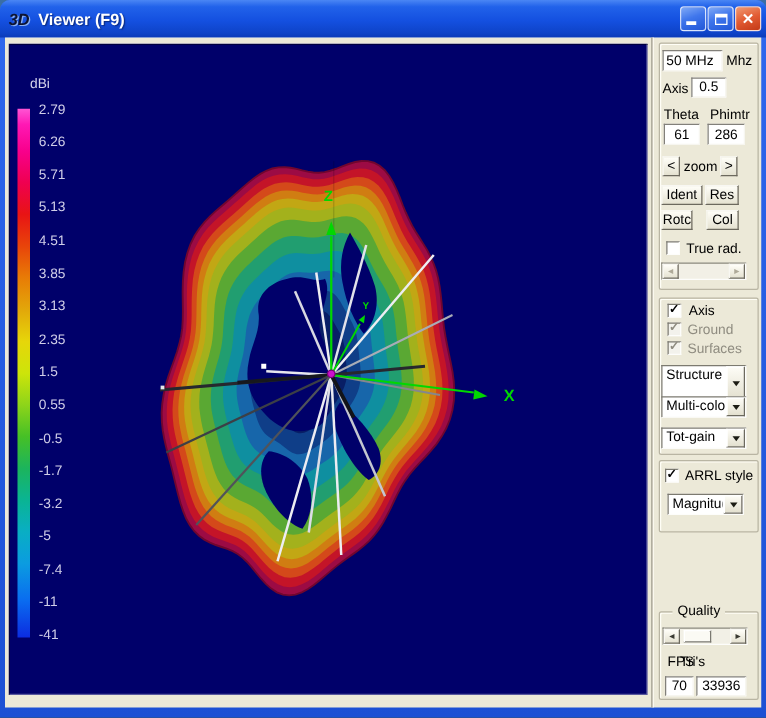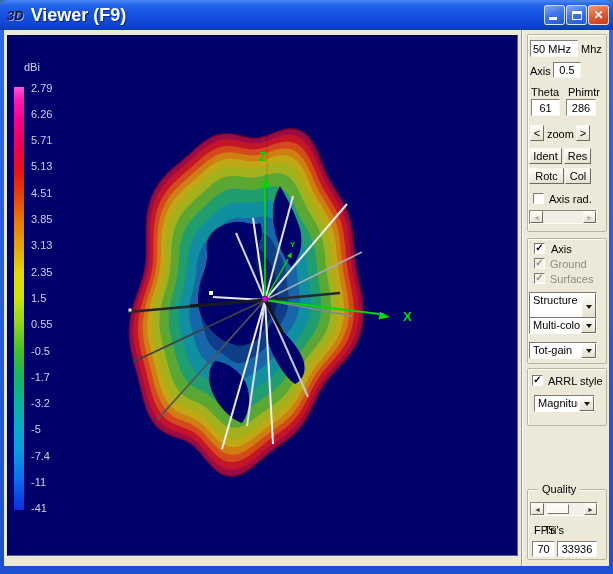--- a/index.html
+++ b/index.html
@@ -1,20 +1,20 @@
 <!DOCTYPE html>
 <html><head>
 <meta charset="utf-8">
 <style>
   html,body{margin:0;padding:0;background:#3a6ea5;}
   *{box-sizing:border-box;}
   .window{position:relative;width:613px;height:574px;background:linear-gradient(180deg,#2f68ee,#1c50d4);border-radius:8px 8px 0 0;overflow:hidden;font-family:"Liberation Sans",sans-serif;}
   .titlebar{position:absolute;left:0;top:0;width:613px;height:30px;background:linear-gradient(180deg,#4a86f4 0%,#2162ea 18%,#1450e0 55%,#0e43c8 88%,#0b3ab8 100%);display:flex;align-items:center;}
   .app-icon{margin-left:7px;font-size:13px;font-weight:900;color:#0d1432;text-shadow:1px 1px 0 #8ab0f4;font-style:italic;}
-  .tb-title{margin-left:7px;color:#fff;font-weight:bold;font-size:18px;text-shadow:1px 1px 1px #0a2a80;white-space:pre;}
+  .tb-title{margin-left:7px;color:#fff;font-weight:bold;font-size:13px;text-shadow:1px 1px 1px #0a2a80;white-space:pre;}
   .tb-file{margin-left:22px;color:#fff;font-weight:bold;font-size:13px;text-shadow:1px 1px 1px #0a2a80;white-space:pre;}
   .winbtn{position:absolute;top:5px;width:21px;height:20px;border:1px solid rgba(255,255,255,.75);border-radius:3px;}
   .winbtn.min{left:544px;background:linear-gradient(160deg,#7fa9f6 0%,#3f76ec 45%,#2257d8 100%);}
   .winbtn.max{left:566px;background:linear-gradient(160deg,#7fa9f6 0%,#3f76ec 45%,#2257d8 100%);}
   .winbtn.close{left:588px;background:linear-gradient(160deg,#f09a72 0%,#e25b33 50%,#c43a18 100%);}
   .glyph-min{position:absolute;left:4px;bottom:4px;width:8px;height:3px;background:#fff;}
   .glyph-max{position:absolute;left:5px;top:5px;width:10px;height:9px;border:1px solid #fff;border-top:3px solid #fff;}
   .glyph-close{position:absolute;left:0;top:2px;width:100%;text-align:center;color:#fff;font-size:12px;font-weight:bold;}
   .client{position:absolute;left:4px;top:30px;width:605px;height:536px;background:#ece9d8;}
   .viewport{position:absolute;left:7px;top:35px;width:511px;height:521px;background:#00006a;box-shadow:inset 1px 1px 0 rgba(0,0,0,.4),inset -1px -1px 0 rgba(255,255,255,.35);}
@@ -151,25 +151,25 @@
   <span class="lbl" style="left:568px;top:86px;">Phi</span>
   <input class="tb" style="left: 531px; top: 99px; width: 29px; height: 17px; text-align: center;" value="61">
   <input class="tb" style="left: 566px; top: 99px; width: 30px; height: 17px; text-align: center;" value="286">
 
   <button class="xpbtn" style="left:530px;top:125px;width:14px;height:16px;">&lt;</button>
   <span class="lbl" style="left:547px;top:128px;">zoom</span>
   <button class="xpbtn" style="left:576px;top:125px;width:14px;height:16px;">&gt;</button>
 
   <button class="xpbtn" style="left:529px;top:148px;width:33px;height:16px;">Ident</button>
   <button class="xpbtn" style="left:564px;top:148px;width:27px;height:16px;">Res</button>
-  <button class="xpbtn" style="left:529px;top:168px;width:35px;height:16px;">Rotc</button>
+  <button class="xpbtn" style="left:529px;top:168px;width:25px;height:16px;">Rotc</button>
   <button class="xpbtn" style="left:565px;top:168px;width:26px;height:16px;">Col</button>
 
   <div class="cbx" style="left:533px;top:193px;"></div>
-  <span class="lbl" style="left:549px;top:193px;">Axis rad.</span>
+  <span class="lbl" style="left:549px;top:193px;">True rad.</span>
 
   <div class="scrollx dis" style="left:529px;top:210px;width:68px;height:14px;">
     <div class="ar left">◄</div>
     <div class="ar right">►</div>
   </div>
 
   <div class="frame" style="left:527px;top:238px;width:80px;height:126px;"></div>
 
   <div class="cbx checked" style="left:534px;top:243px;"></div>
   <span class="lbl" style="left:551px;top:243px;">Axis</span>

